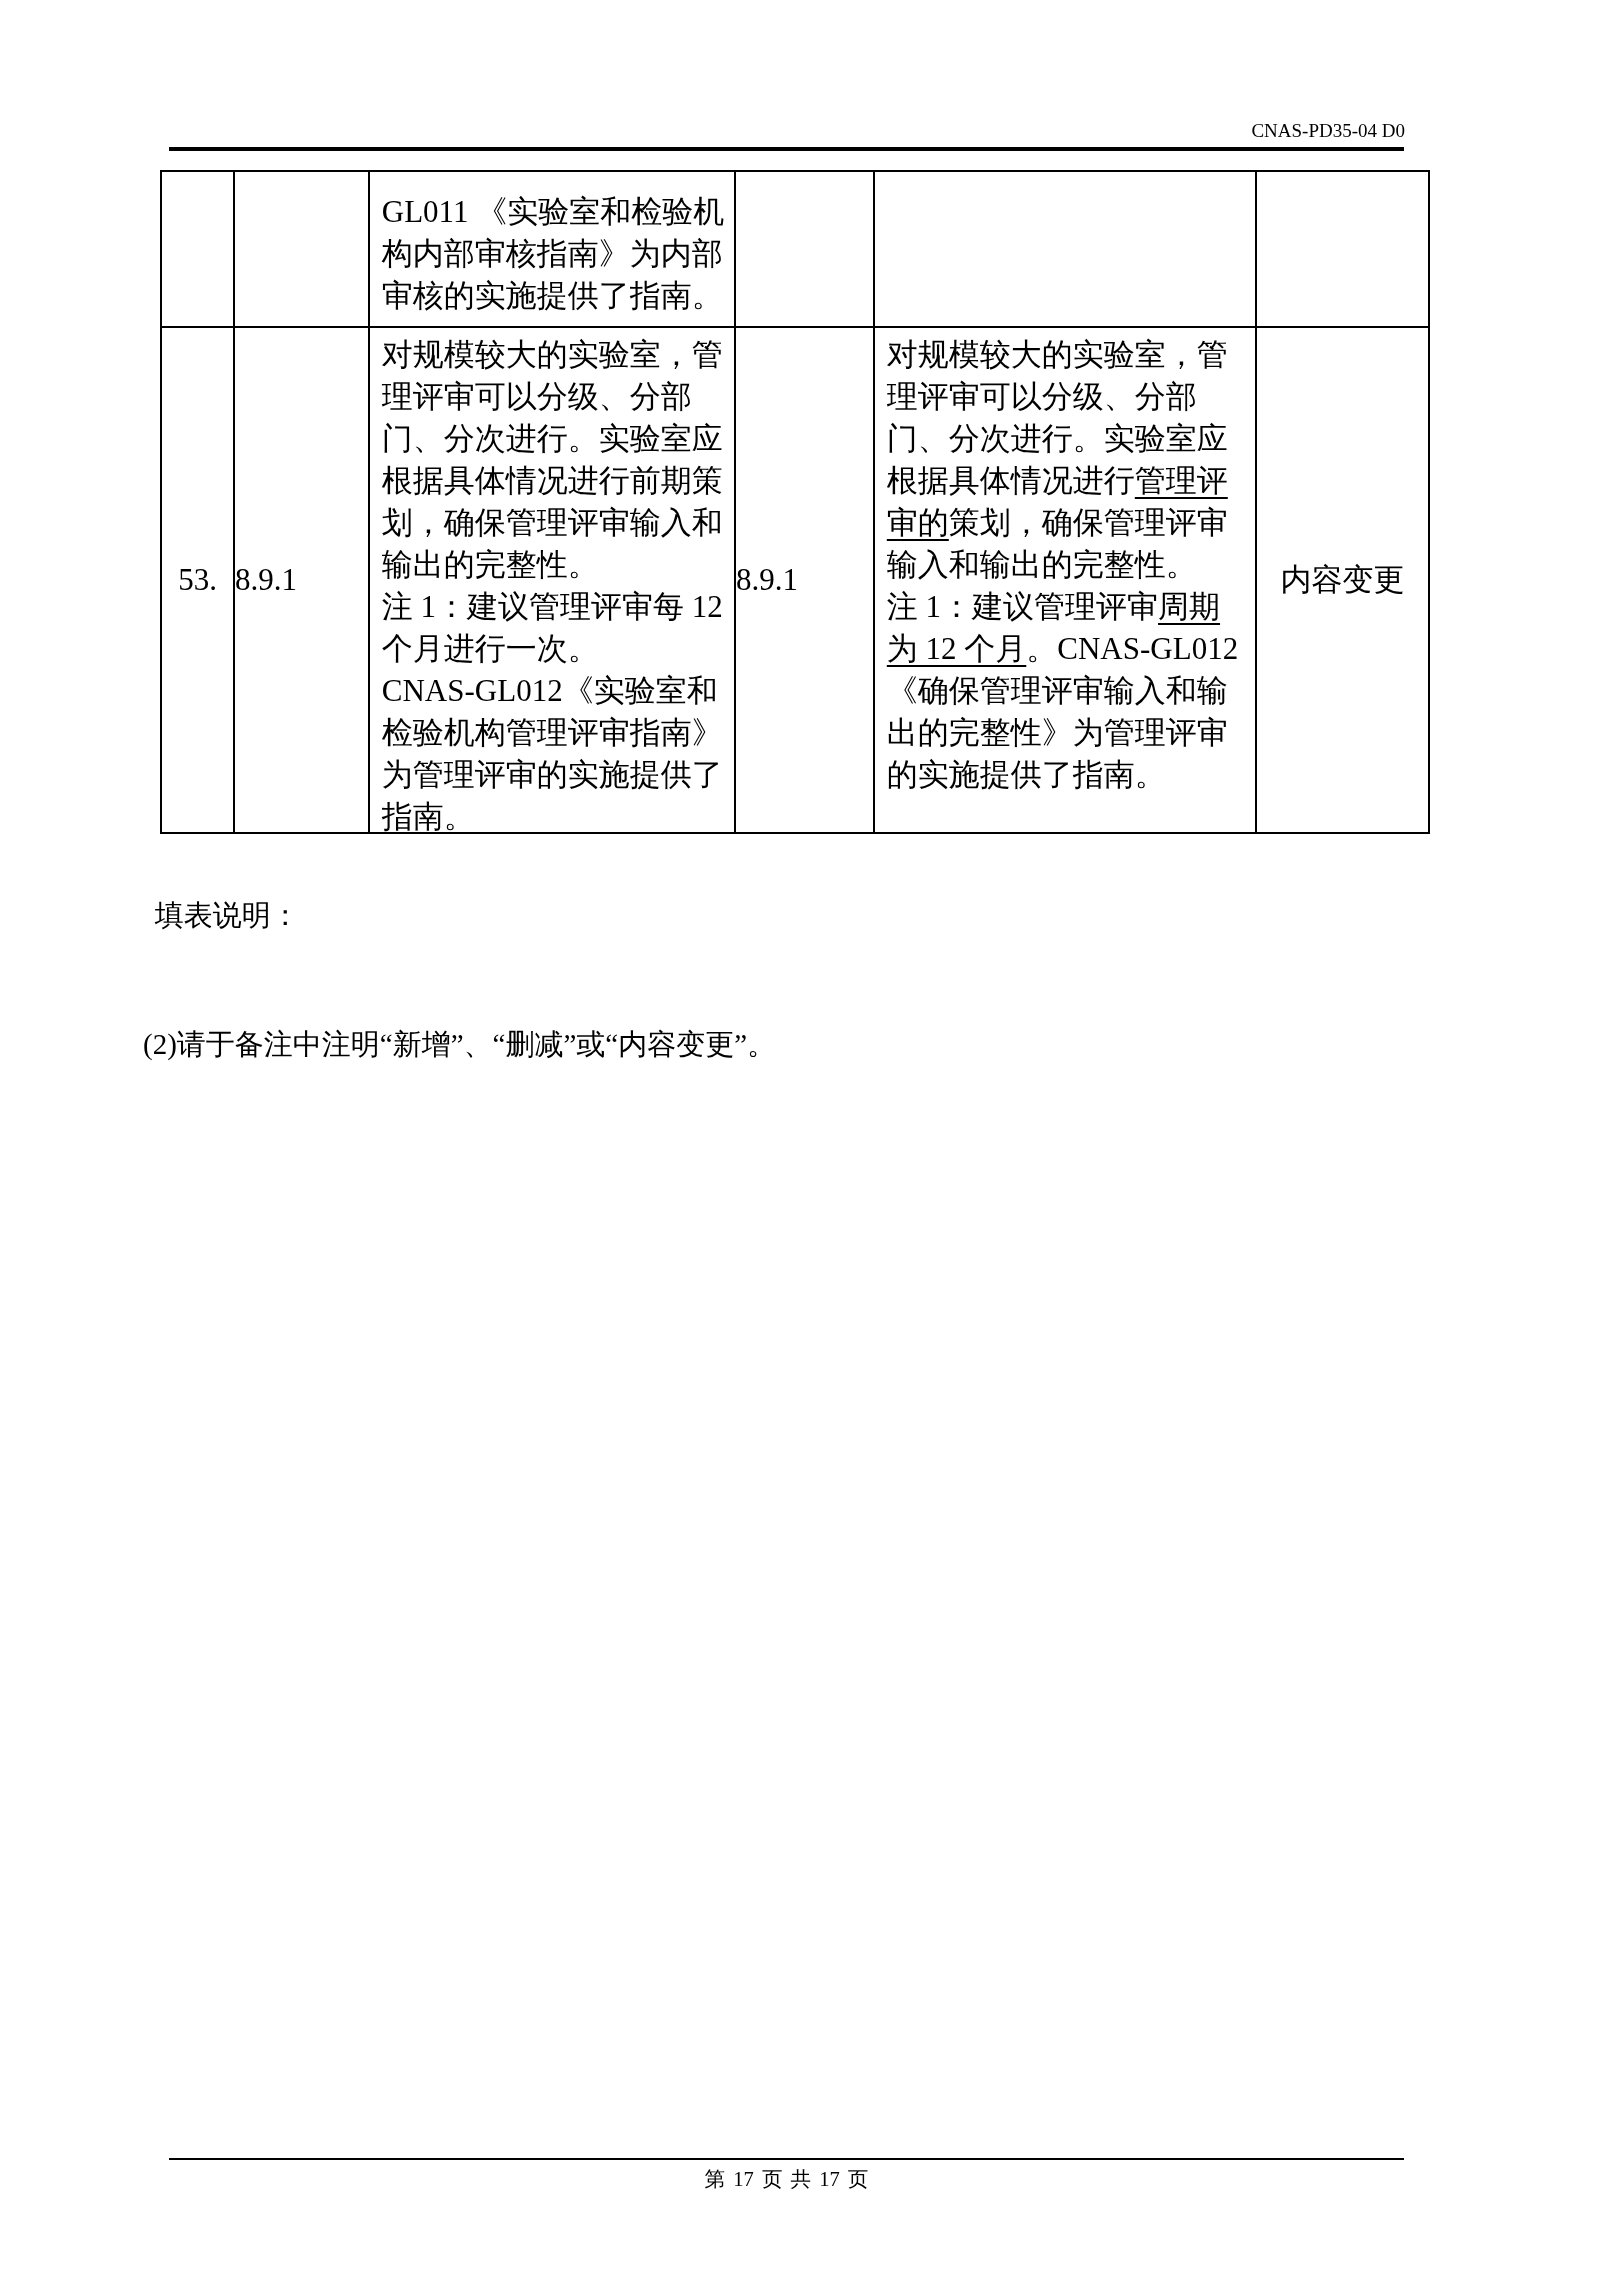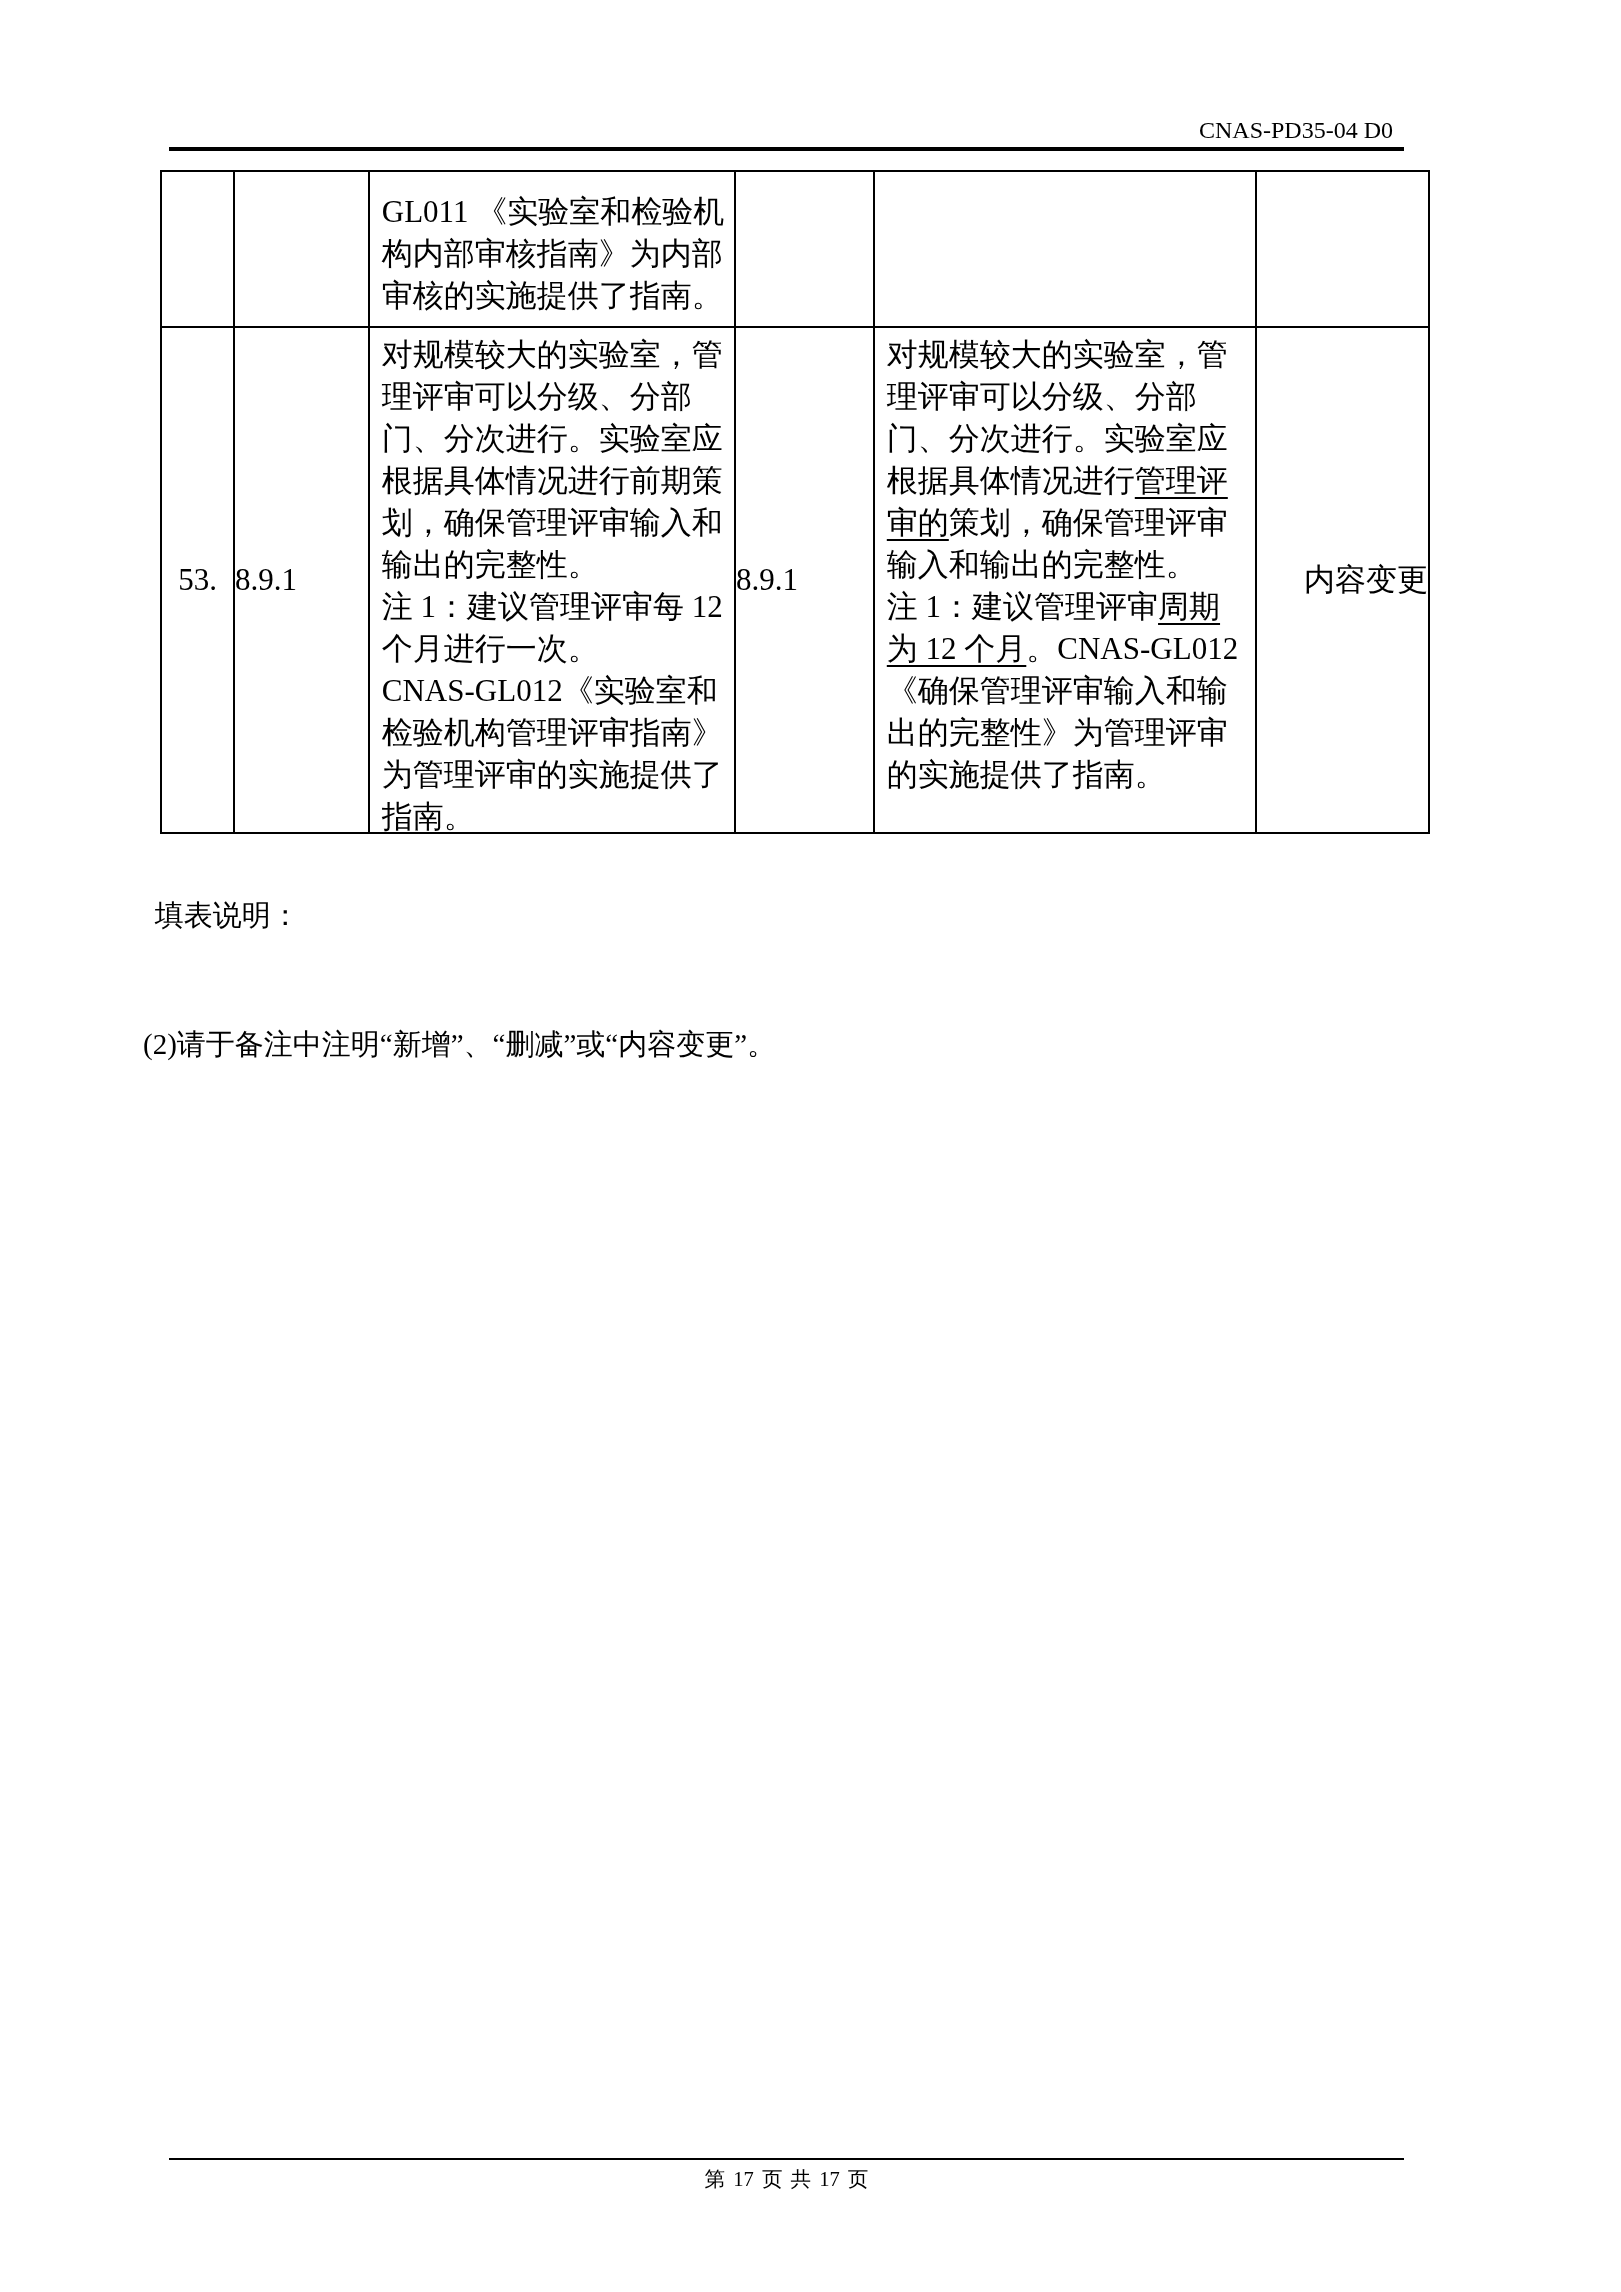--- a/index.html
+++ b/index.html
@@ -13,22 +13,22 @@
     height: 2293px;
     font-family: "Liberation Serif", "DejaVu Serif", serif;
     color: #000000;
     overflow: hidden;
   }
 
   
   .doc-code {
     position: absolute;
     top: 116px;
-    right: 228px;
-    font-size: 24px;
+    right: 216px;
+    font-size: 19px;
     line-height: 29px;
     white-space: nowrap;
   }
   .rule-top {
     position: absolute;
     left: 169px;
     top: 147px;
     width: 1235px;
     height: 3.9px;
     background: #000000;
@@ -45,21 +45,21 @@
   }
   table.rev td {
     border: 2px solid #000000;
     padding: 0;
     font-size: 31px;
     vertical-align: middle;
     overflow: hidden;
   }
   td.cell-no { text-align: center; margin-top: 31px; }
   td.cell-clause { text-align: left; padding-left: 16.7px; }
-  td.cell-remark { text-align: right; }
+  td.cell-remark { text-align: center; }
   td.cell-body { vertical-align: top; }
   .inner {
     padding: 5.9px 5.9px 0 11.8px;
     line-height: 42px;
     white-space: pre-wrap;
     overflow: hidden;
   }
   .inner.h-short { height: 122px; }
   .inner.h-tall  { height: 498px; }
   .u {

